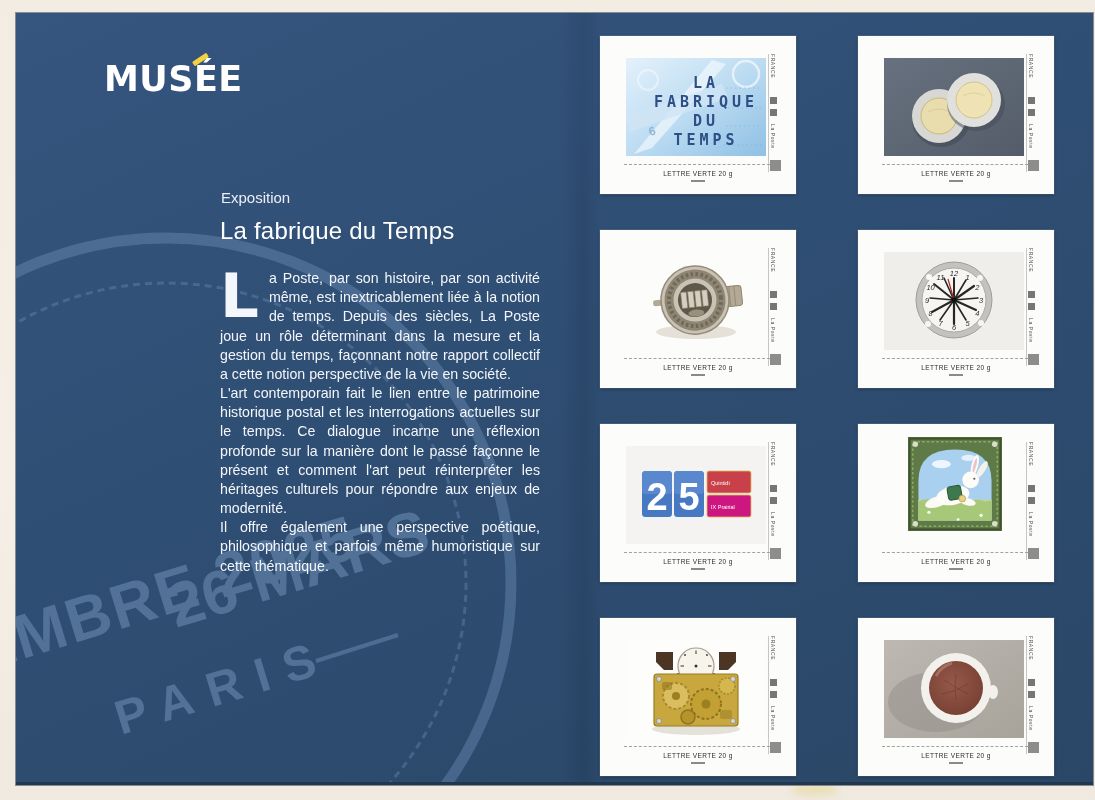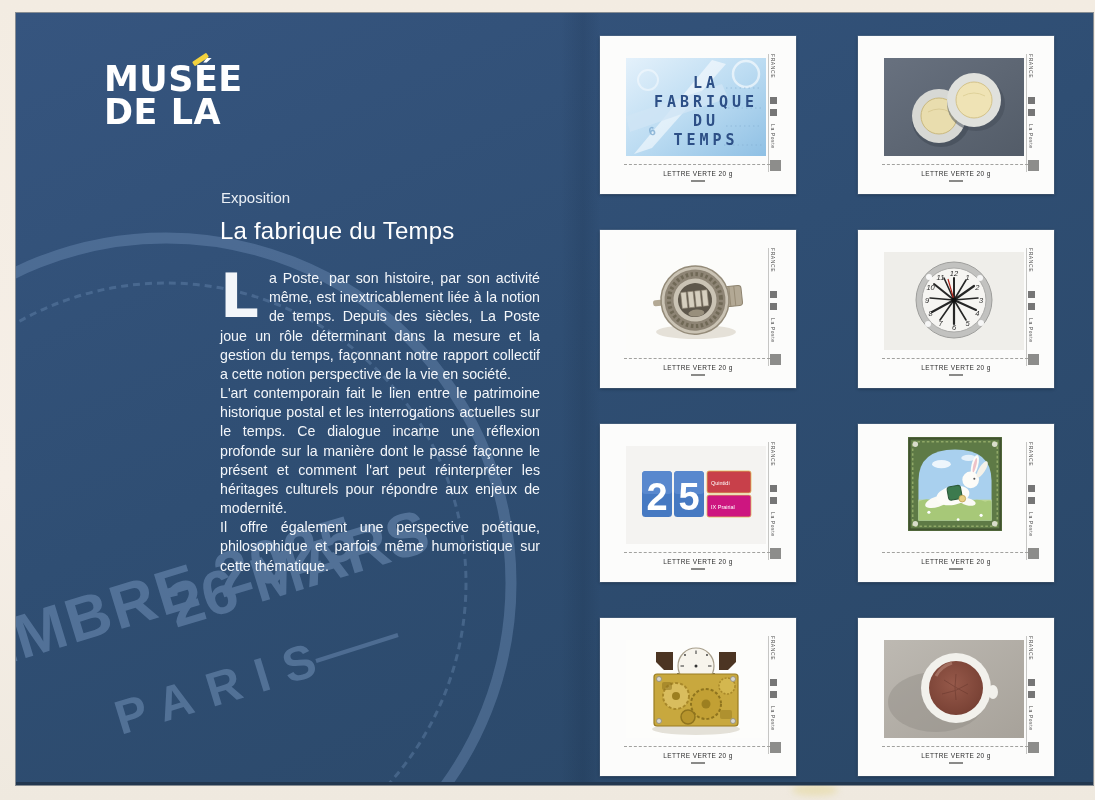--- a/index.html
+++ b/index.html
@@ -74,21 +74,20 @@
         <text x="105" y="722" font-size="48" letter-spacing="16" transform="rotate(-17 105 722)">PARIS</text>
       </g>
       <line x1="300" y1="648" x2="382" y2="622" stroke="#7e9ec6" stroke-width="4" opacity="0.4"></line>
     </svg>
 
     <div class="fold"></div>
 
     <div class="logo">
       <div class="logo-accent"></div>
       <div>MUSÉE</div>
-      <div>DE LA</div>
     </div>
 
     <div class="eyebrow">Exposition</div>
     <div class="title">La fabrique du Temps</div>
     <div class="bodytext">
       <p><span class="dropcap">L</span><span>a Poste, par son histoire, par son activité même, est inextricablement liée à la notion de temps. Depuis des siècles, La Poste joue un rôle déterminant dans la mesure et la gestion du temps, façonnant notre rapport collectif a cette notion perspective de la vie en société.</span></p>
       <p>L'art contemporain fait le lien entre le patrimoine historique postal et les interrogations actuelles sur le temps. Ce dialogue incarne une réflexion profonde sur la manière dont le passé façonne le présent et comment l'art peut réinterpréter les héritages culturels pour répondre aux enjeux de modernité.</p>
       <p>Il offre également une perspective poétique, philosophique et parfois même humoristique sur cette thématique.</p>
     </div>
 

